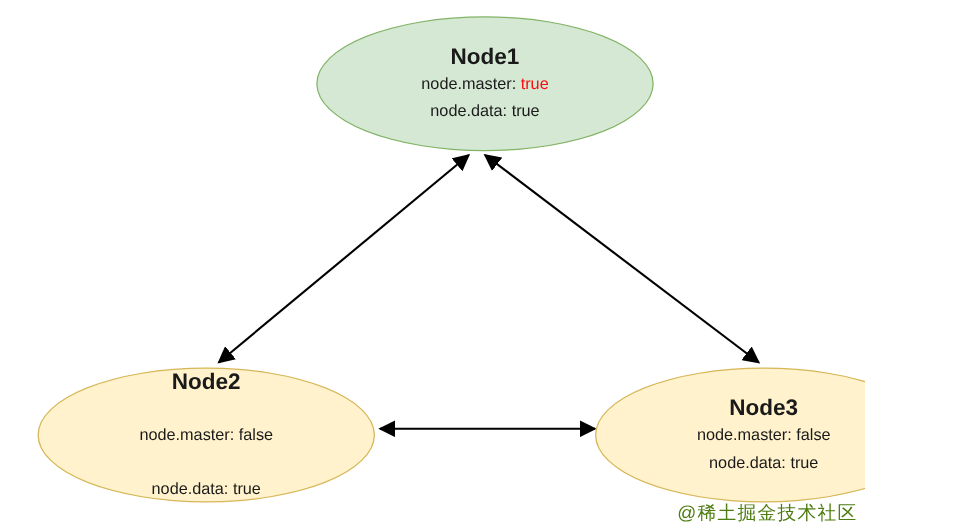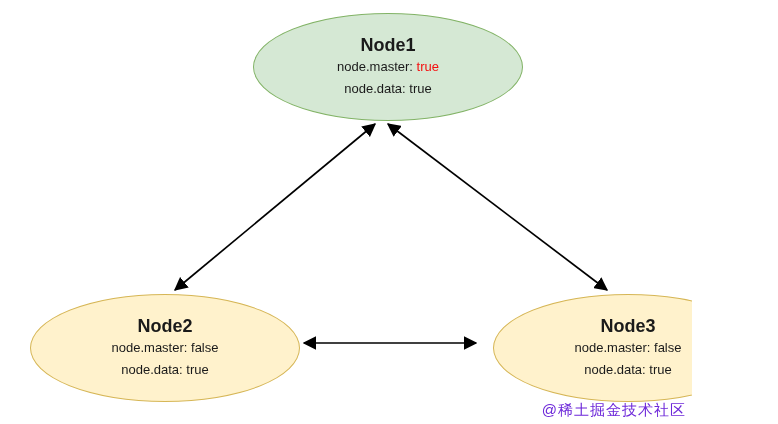--- a/index.html
+++ b/index.html
@@ -27,40 +27,40 @@
     border-radius: 50%;
     border: 1.5px solid;
     display: flex;
     flex-direction: column;
     align-items: center;
     justify-content: center;
     text-align: center;
     box-sizing: border-box;
   }
   .node-n1 { left: 253px; top: 13px;  width: 270px; height: 108px; }
-  .node-n2 { left: 30px;  top: 294px; width: 270px; height: 108px; }
-  .node-n3 { left: 493px; top: 294px; width: 270px; height: 108px; text-align: right; }
+  .node-n2 { left: 30px;  top: 294px; width: 270px; height: 108px; gap: 21px; }
+  .node-n3 { left: 476px; top: 294px; width: 270px; height: 108px; text-align: right; }
   .node-title {
     font-size: 18px;
     font-weight: bold;
     color: #1a1a1a;
     line-height: 22px;
   }
   .node-line {
     font-size: 13px;
     color: #1a1a1a;
     line-height: 22px;
     white-space: nowrap;
   }
   .watermark {
     position: absolute;
     right: 6px;
     bottom: 4px;
     font-size: 15px;
-    color: #6d28d9;
+    color: #4d7c0f;
     letter-spacing: 1px;
     user-select: none;
   }
 </style>
 </head>
 <body>
 
 <div class="canvas">
 
   <svg class="edges-svg" viewBox="0 0 778 424" xmlns="http://www.w3.org/2000/svg">

